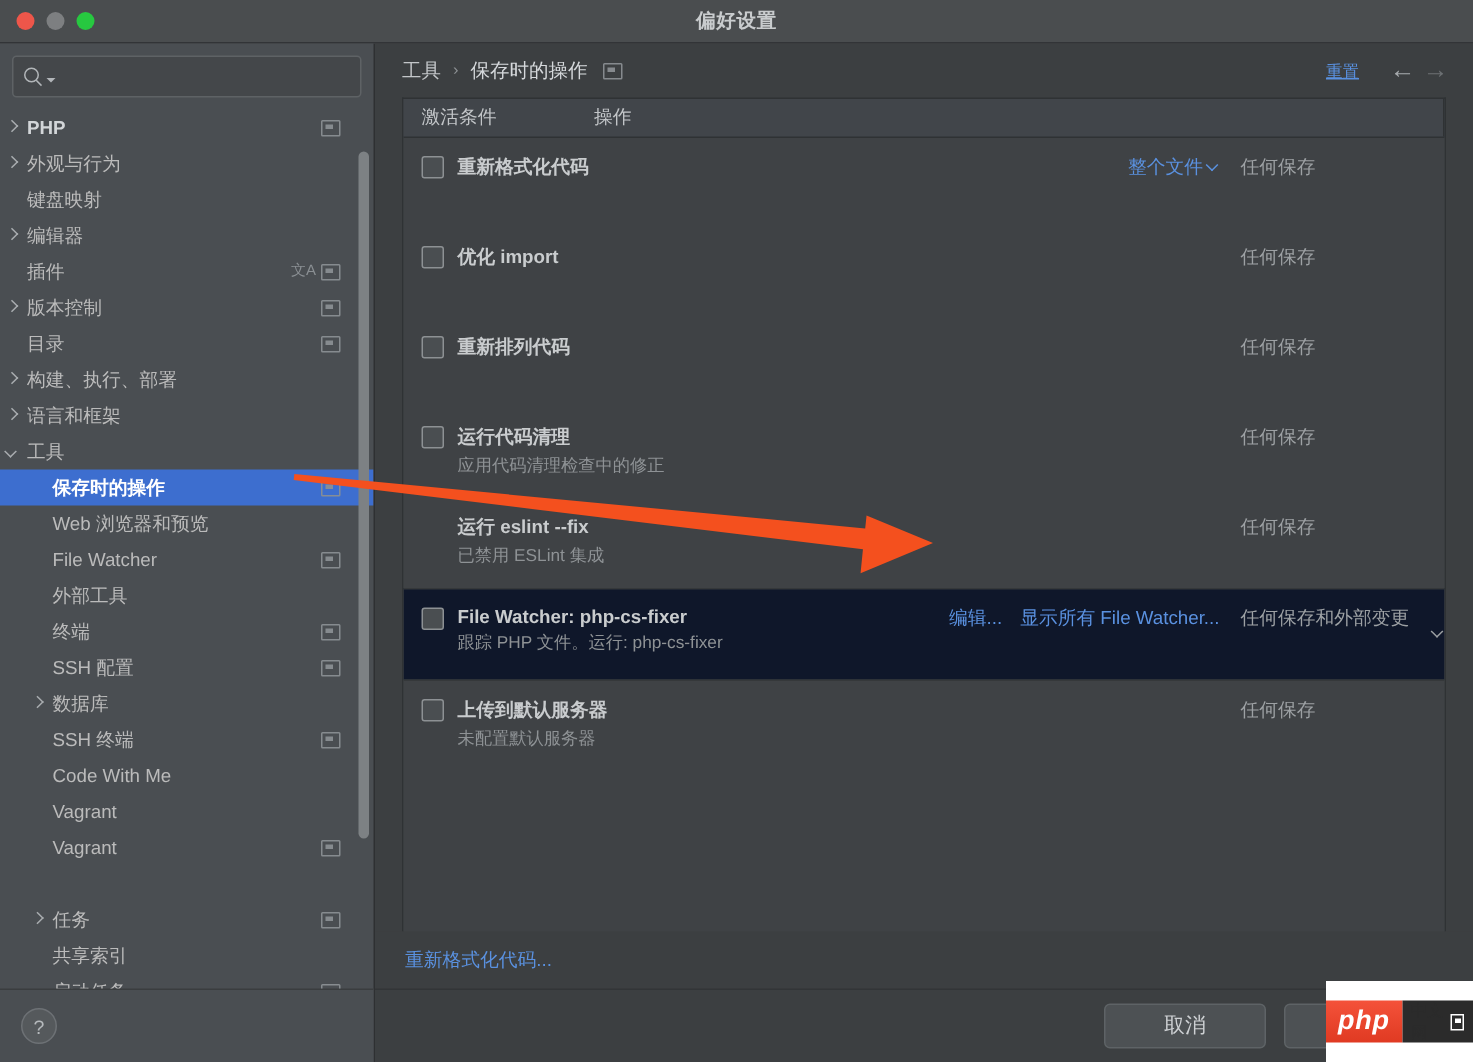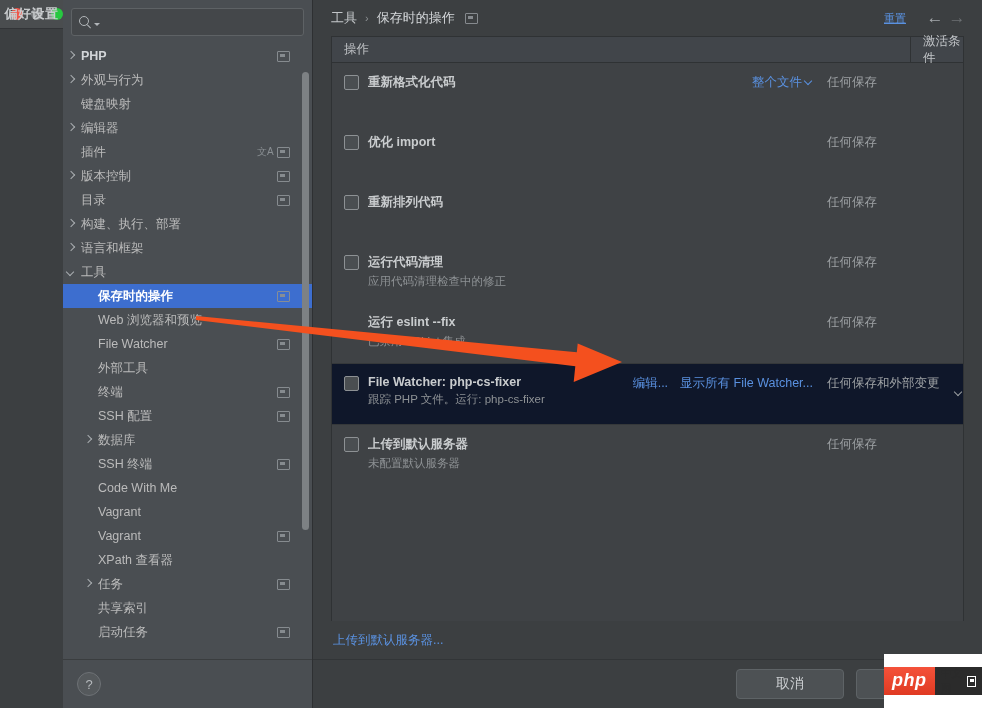--- a/index.html
+++ b/index.html
@@ -10,21 +10,21 @@
     width: 982px; height: 708px;
     font-family: "Liberation Sans", "DejaVu Sans", sans-serif;
     font-size: 12.5px;
     color: #bbbbbb;
     overflow: hidden;
     position: relative;
   }
   #app {
     position: absolute; inset: 0;
     background: #3c3f41;
-    display: flex; flex-direction: row;
+    display: flex; flex-direction: column;
   }
 
   
   .titlebar {
     height: 28px; min-height: 28px;
     background: #4a4d4f;
     border-bottom: 1px solid #323437;
     display: flex; align-items: center;
     position: relative;
   }
@@ -414,21 +414,20 @@
           </div>
           <div class="tree-row lvl1">
             <span class="arrow"></span>
             <span class="tree-label">Vagrant</span>
             <span class="badges">
               <span class="ico-scope"></span>
             </span>
           </div>
           <div class="tree-row lvl1">
             <span class="arrow"></span>
-            <span class="tree-label">XPath 查看器</span>
             <span class="badges"></span>
           </div>
           <div class="tree-row lvl1">
             <span class="arrow right"></span>
             <span class="tree-label">任务</span>
             <span class="badges">
               <span class="ico-scope"></span>
             </span>
           </div>
           <div class="tree-row lvl1">
@@ -460,22 +459,22 @@
         <span class="crumb current">保存时的操作</span>
         <span class="ico-scope"></span>
         <span class="spacer"></span>
         <span class="reset-link">重置</span>
         <span class="nav-arrow back">←</span>
         <span class="nav-arrow fwd">→</span>
       </div>
 
       <div class="panel">
         <div class="table-head">
+          <div class="th col-cond">激活条件</div>
           <div class="th col-action">操作</div>
-          <div class="th col-cond">激活条件</div>
         </div>
         <div class="table-body" id="table-body">
             <div class="row">
               <div class="row-left">
                 <span class="cb"></span>
                 <div class="row-texts">
                   <div class="row-title">重新格式化代码</div>
                 </div>
               </div>
               <div class="row-mid">
@@ -557,21 +556,21 @@
                 </div>
               </div>
               <div class="row-right">
                 <span class="cond-text">任何保存</span>
               </div>
             </div>
           </div>
       </div>
 
       <div class="panel-footer">
-        <span class="auto-save-link">上传到默认服务器...</span>
+        <span class="auto-save-link">重新格式化代码...</span>
       </div>
 
       <div class="dialog-footer">
         <div class="btn">取消</div>
         <div class="btn primary">应用(A)</div>
       </div>
 
     </div>
   </div>
 

